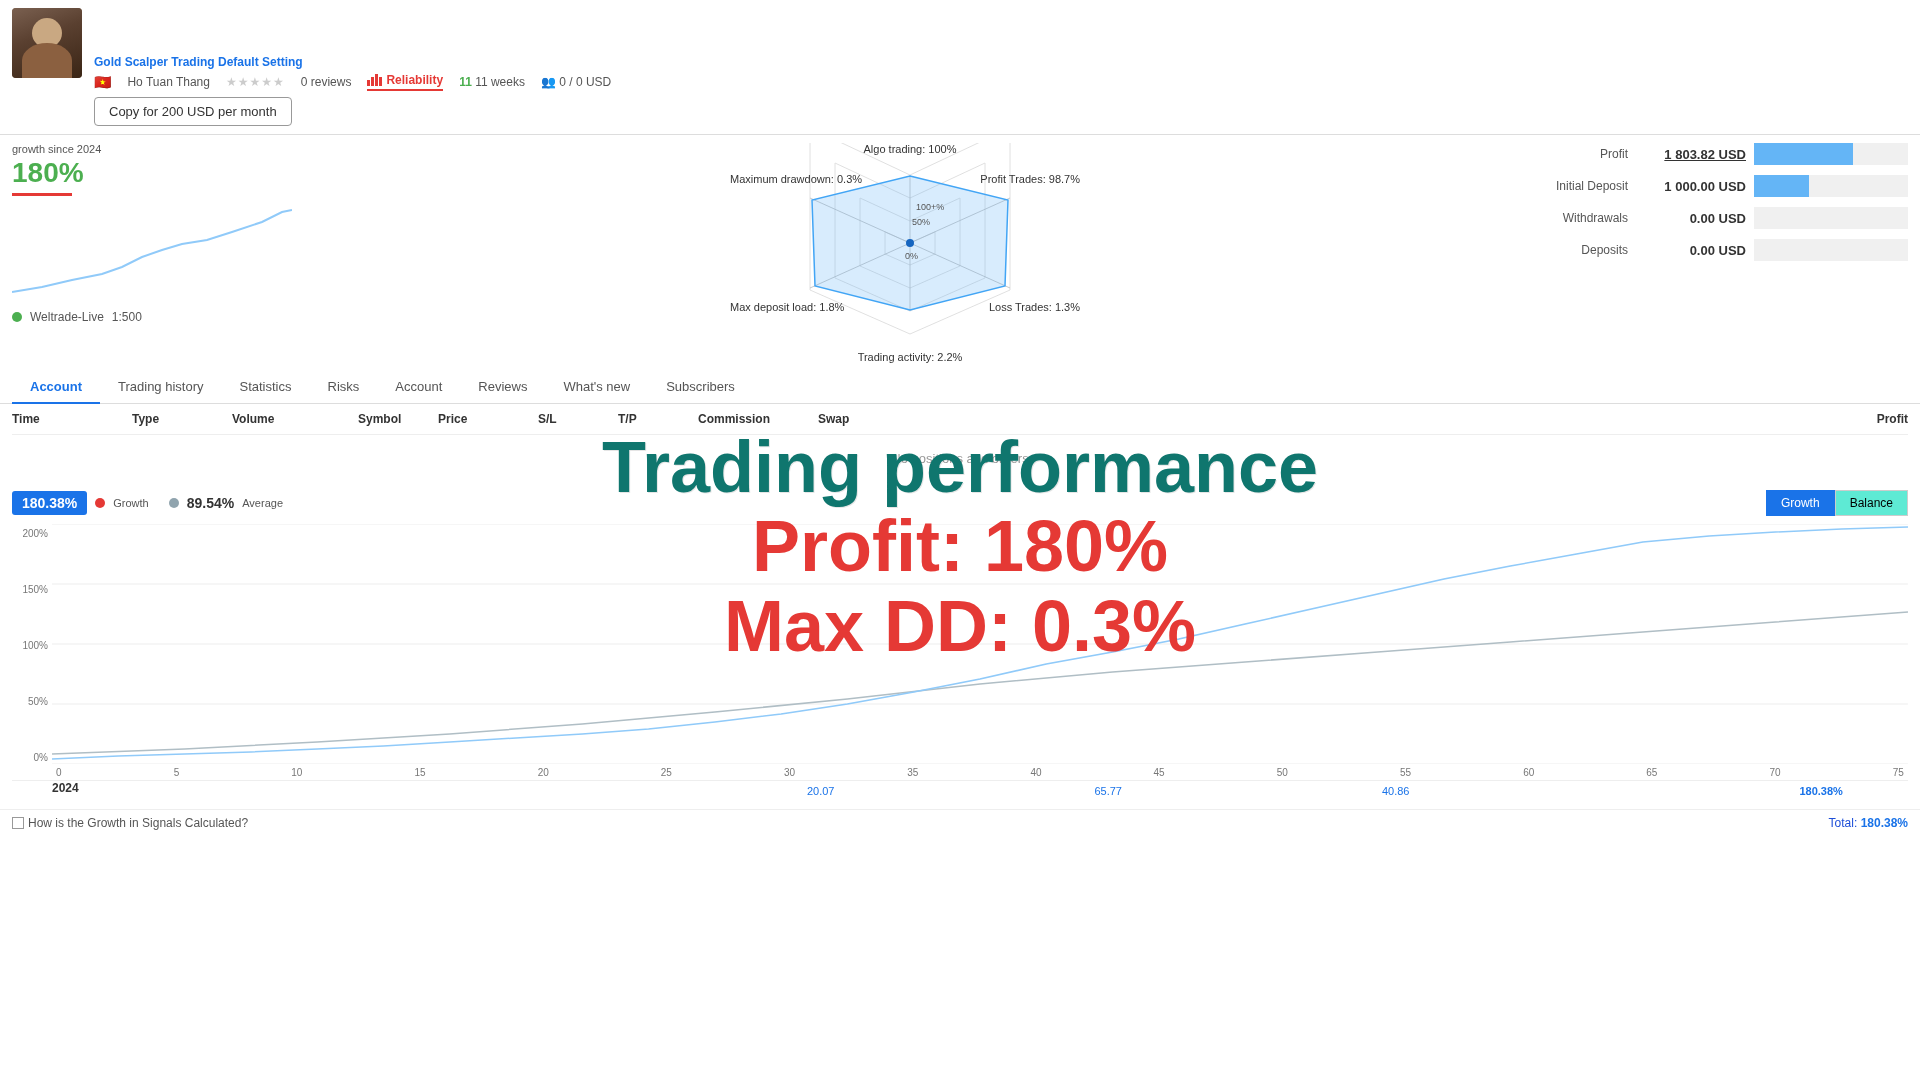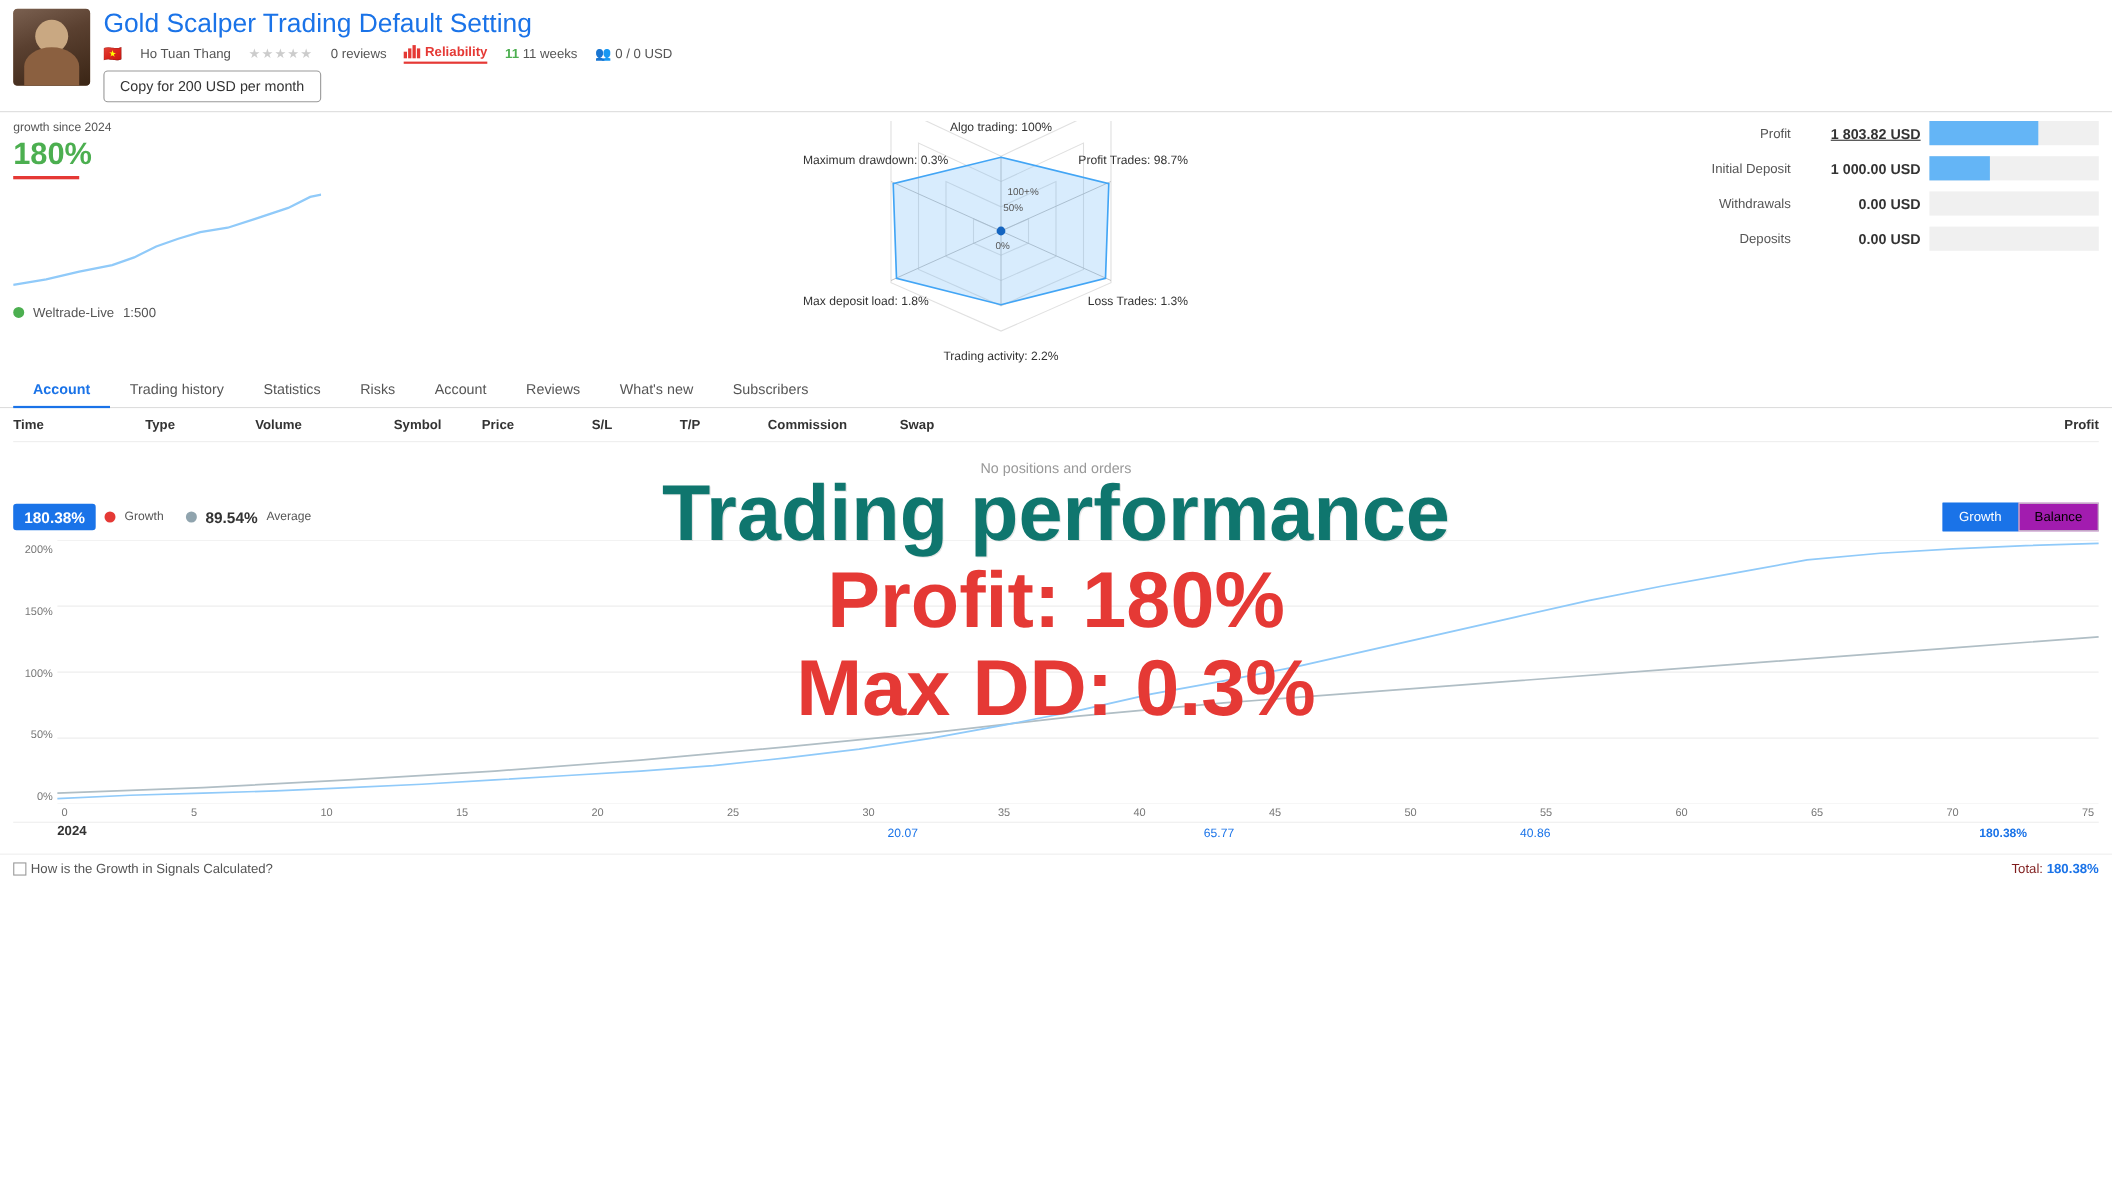--- a/index.html
+++ b/index.html
@@ -37,24 +37,25 @@
       content: '';
       position: absolute;
       bottom: 0; left: 50%;
       transform: translateX(-50%);
       width: 50px; height: 35px;
       background: #8B6040;
       border-radius: 50% 50% 0 0;
     }
     .header-info { flex: 1; }
     .product-title {
-      font-size: 24px;
-      font-weight: normal;
+      font-size: 12px;
+      font-weight: bold;
       color: #1a73e8;
       margin-bottom: 4px;
+      margin-top: 47px;
     }
     .meta-row {
       display: flex;
       align-items: center;
       gap: 16px;
       font-size: 12px;
       color: #555;
       margin-bottom: 6px;
     }
     .flag { color: #e53935; font-size: 14px; }
@@ -186,21 +187,21 @@
     }
     .dot { width: 10px; height: 10px; border-radius: 50%; }
     .dot-growth { background: #e53935; }
     .dot-avg { background: #90a4ae; }
     .perf-stat-label { font-size: 11px; color: #555; }
     .growth-toggle {
       margin-left: auto;
       display: flex;
     }
     .toggle-btn {
-      padding: 5px 14px; font-size: 12px; cursor: pointer; border: 1px solid #ccc; background: #a21caf;
+      padding: 5px 14px; font-size: 12px; cursor: pointer; border: 1px solid #ccc; background: #5eead4;
     }
     .toggle-btn.active { background: #1a73e8; color: #fff; border-color: #1a73e8; }
     
     .overlay-text {
       position: fixed;
       top: 0; left: 0; right: 0; bottom: 0;
       display: flex;
       flex-direction: column;
       align-items: center;
       justify-content: center;
@@ -240,21 +241,21 @@
     .footer-row {
       display: flex;
       justify-content: space-between;
       padding: 6px 12px;
       font-size: 12px;
       color: #555;
       border-top: 1px solid #eee;
     }
     .how-link { color: #555; display: flex; align-items: center; gap: 4px; }
     .checkbox-sq { width: 12px; height: 12px; border: 1px solid #999; display: inline-block; }
-    .total-label { color: #7f1d1d; }
+    .total-label { color: #1d4ed8; }
     .total-value { color: #1a73e8; font-weight: bold; }
   </style>
 </head>
 <body>
 
 <div class="header-area">
   <div class="avatar">
     <div class="avatar-img"></div>
   </div>
   <div class="header-info">

